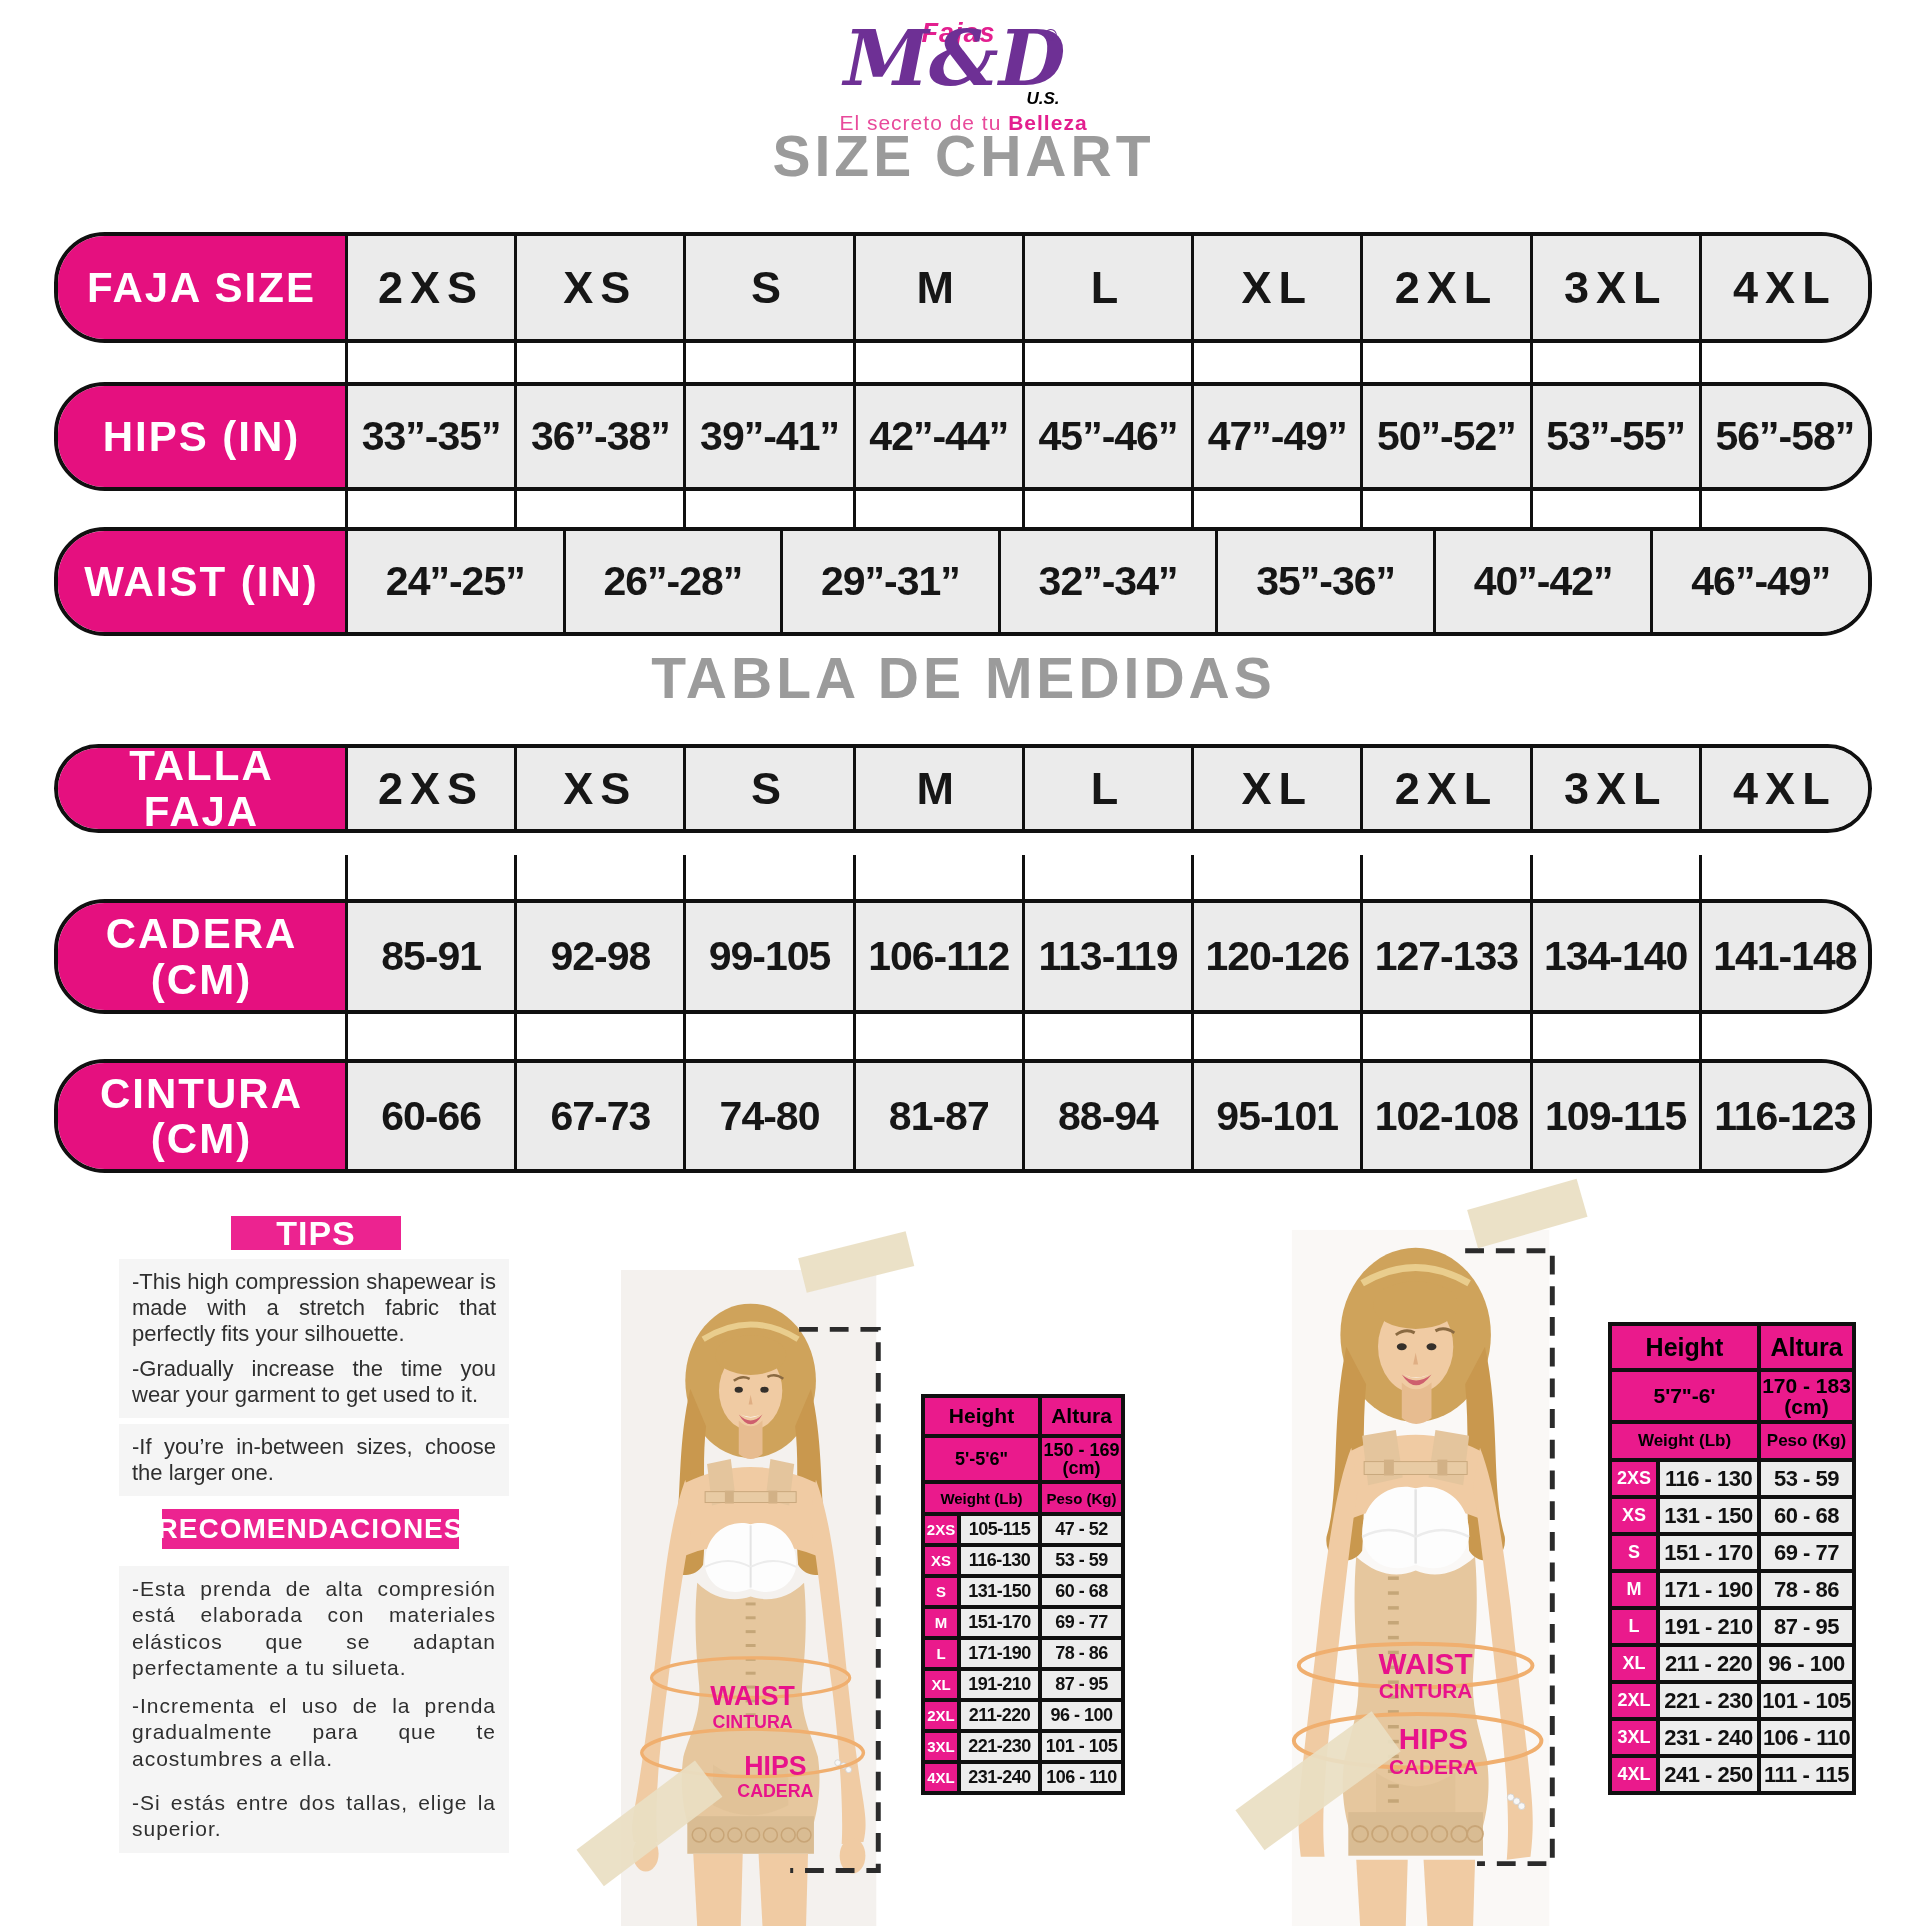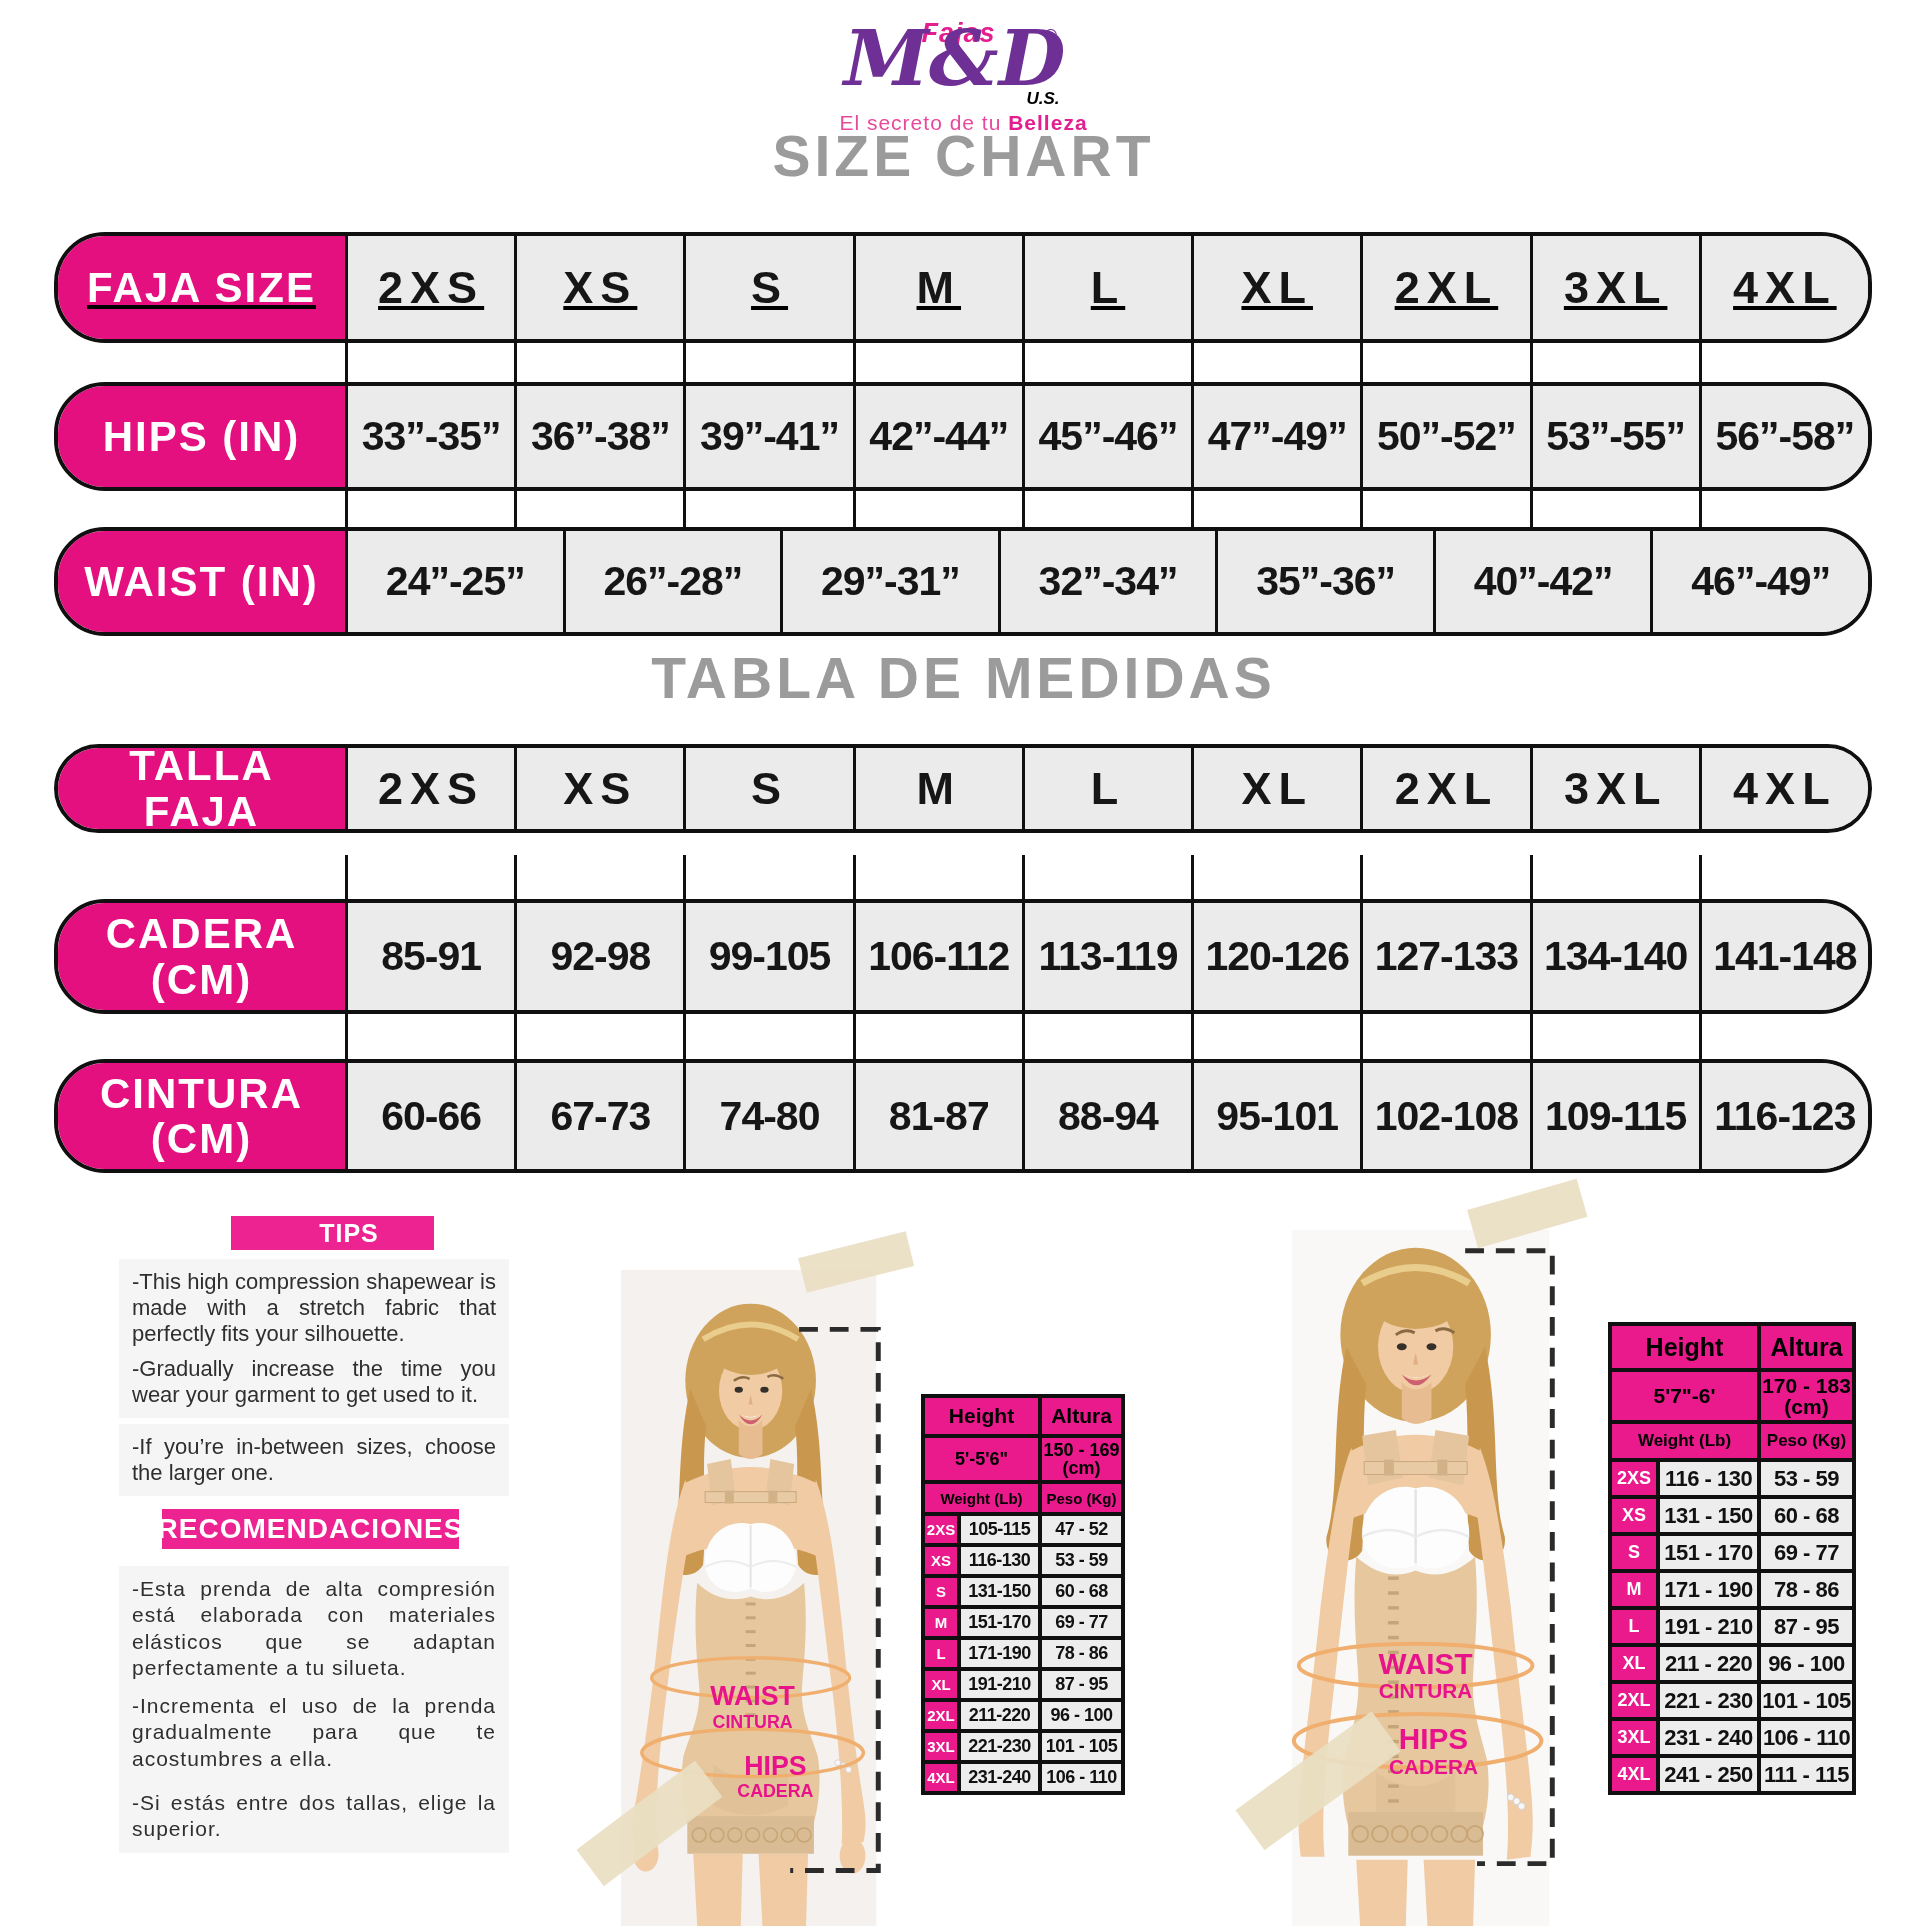--- a/index.html
+++ b/index.html
@@ -35,21 +35,21 @@
   .szrow .mcell{font-size:45px;letter-spacing:7px;}
   .valrow .mcell{font-size:41px;letter-spacing:-1px;}
   .mgap{position:absolute;left:58px;width:1810px;display:flex;}
   .mgap .g{flex:1 1 0;border-right:3px solid #101010;}
   .mgap .g:first-child{flex:0 0 287px;}
   .mgap .g:last-child{border-right:none;}
 
   
   .pill-title{position:absolute;background:#EC2390;color:#fff;font-weight:bold;display:flex;
               align-items:center;justify-content:center;letter-spacing:1px;}
-  #tips-title{left:231px;top:1216px;width:170px;height:34px;font-size:25px;padding-left:33px;}
+  #tips-title{left:231px;top:1216px;width:170px;height:34px;font-size:34px;}
   #rec-title{left:162px;top:1509px;width:297px;height:40px;font-size:28px;}
   .para{position:absolute;left:119px;width:390px;background:#F5F5F5;color:#2F2F2F;font-size:22px;
         line-height:1.18;padding:10px 13px;box-sizing:border-box;text-align:justify;}
   .para.es{font-size:21px;letter-spacing:1px;line-height:1.25;}
 
   
   .wt{position:absolute;display:grid;background:#101010;gap:4px;padding:4px;box-sizing:border-box;}
   #wt1{left:921px;top:1394px;grid-template-columns:32px 77px 79px;
        grid-template-rows:36px 42px 28px repeat(9,27px);}
   #wt2{left:1608px;top:1322px;grid-template-columns:44px 97px 91px;
@@ -80,21 +80,21 @@
     <span class="logo-fajas">Fajas</span>
     <span class="logo-md">M&amp;D</span>
     <span class="logo-reg">®</span>
     <span class="logo-us">U.S.</span>
     <div class="logo-tag"><span>El secreto de tu </span><b>Belleza</b></div>
   </div>
 
   <div class="bigtitle" id="t-size">SIZE CHART</div>
   <div class="bigtitle" id="t-tabla">TABLA DE MEDIDAS</div>
 
-  <div class="mrow szrow" style="top:232px;height:111px;text-decoration:underline;">
+  <div class="mrow szrow" style="top:232px;height:111px;">
     <div class="mlabel">FAJA SIZE</div>
     <div class="mcell">2XS</div>
     <div class="mcell">XS</div>
     <div class="mcell">S</div>
     <div class="mcell">M</div>
     <div class="mcell">L</div>
     <div class="mcell">XL</div>
     <div class="mcell">2XL</div>
     <div class="mcell">3XL</div>
     <div class="mcell">4XL</div>

